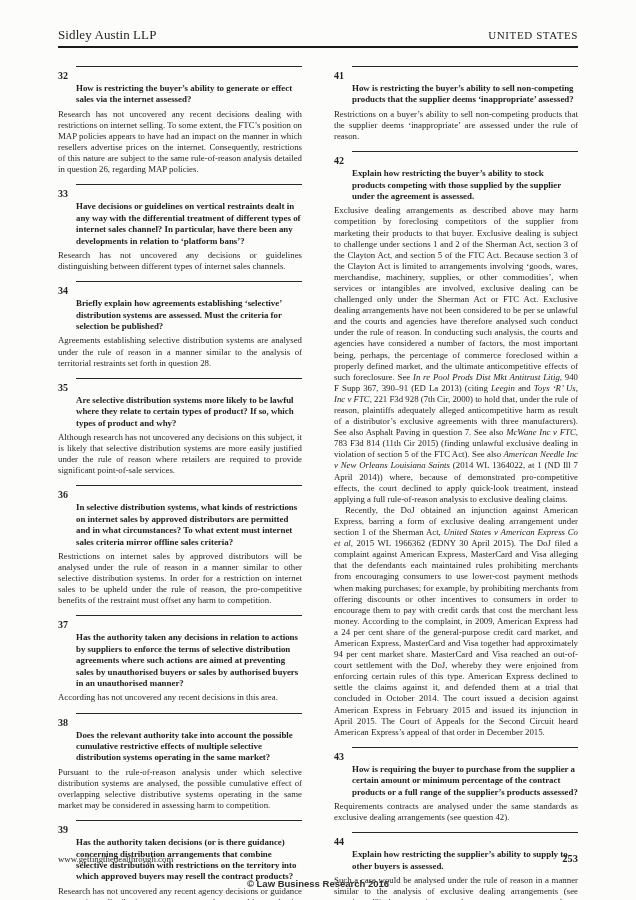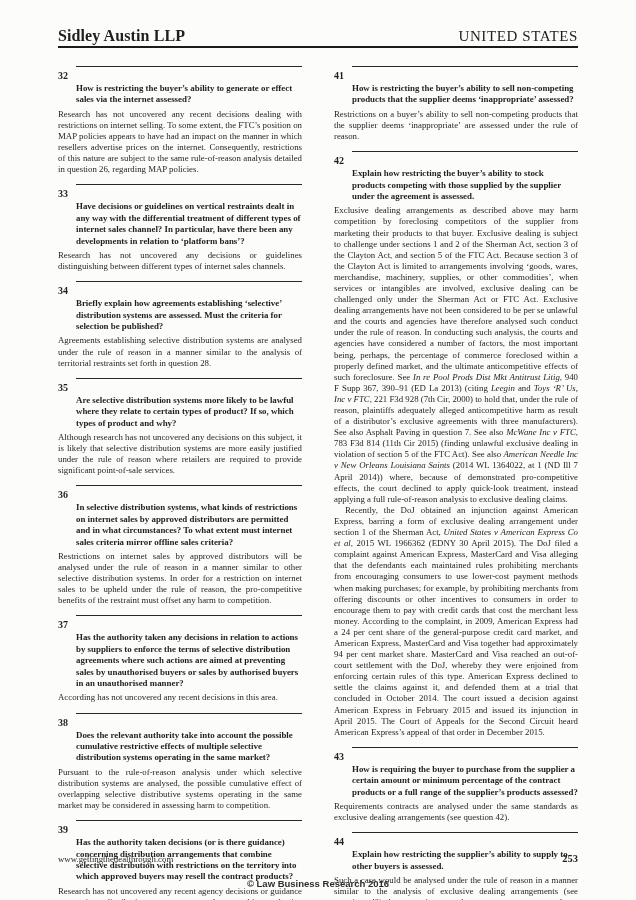--- a/index.html
+++ b/index.html
@@ -11,22 +11,22 @@
     position: relative;
     overflow: hidden;
   }
   .page { position: absolute; inset: 0; background: #fcfcfb; }
 
   
   .header {
     position: absolute; top: 27px; left: 58px; right: 58px;
     display: flex; justify-content: space-between; align-items: baseline;
   }
-  .header-left  { font-size: 16px; letter-spacing: 0.1px; font-weight: bold; }
-  .header-right { font-size: 15px; letter-spacing: 0.6px; }
+  .header-left  { font-size: 13px; letter-spacing: 0.1px; }
+  .header-right { font-size: 11px; letter-spacing: 0.6px; }
   .header-rule {
     position: absolute; top: 46px; left: 58px; right: 58px;
     height: 2px; background: #1c1b19;
   }
 
   
   .columns {
     position: absolute; top: 66px; left: 58px; width: 520px;
     display: flex; gap: 32px;
   }

